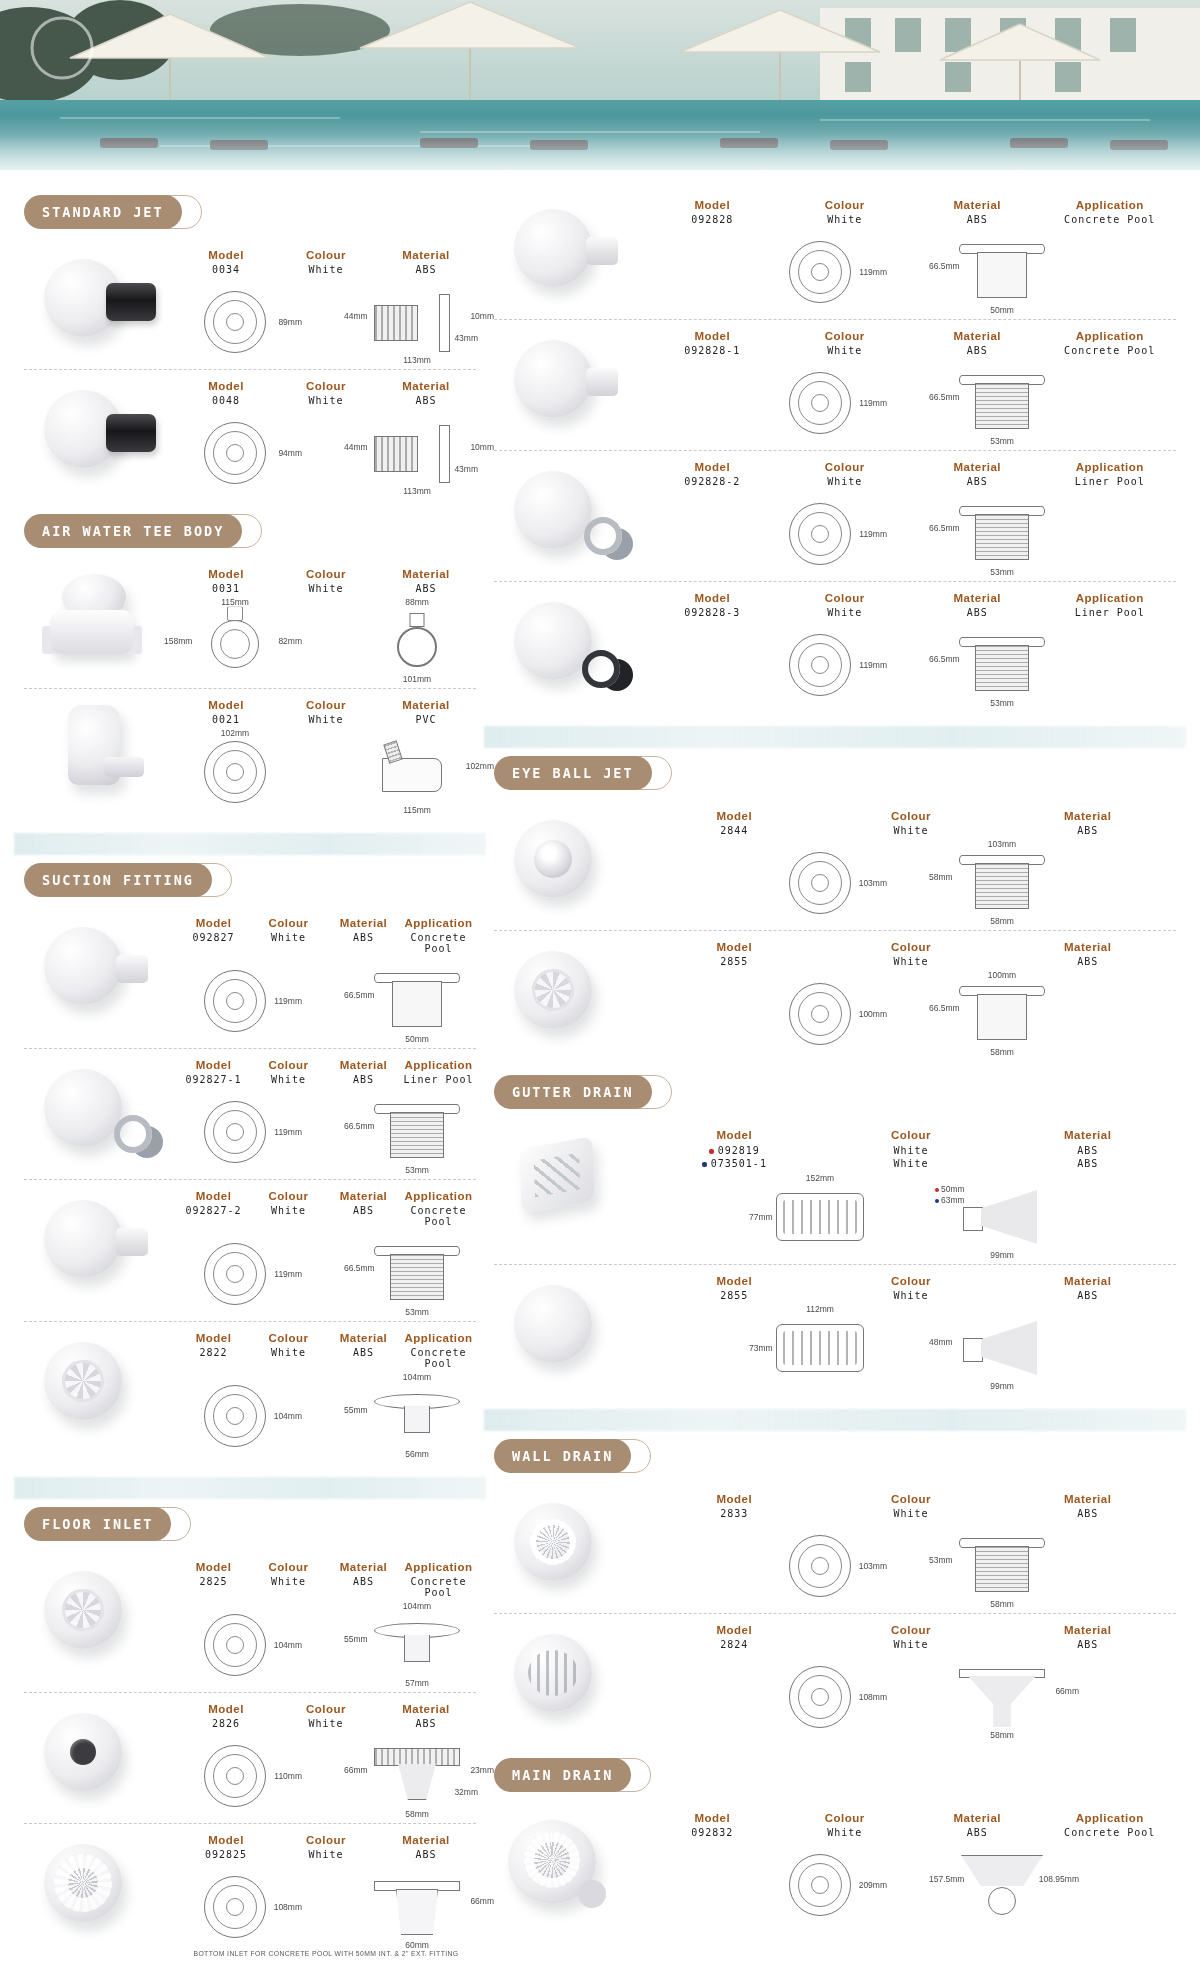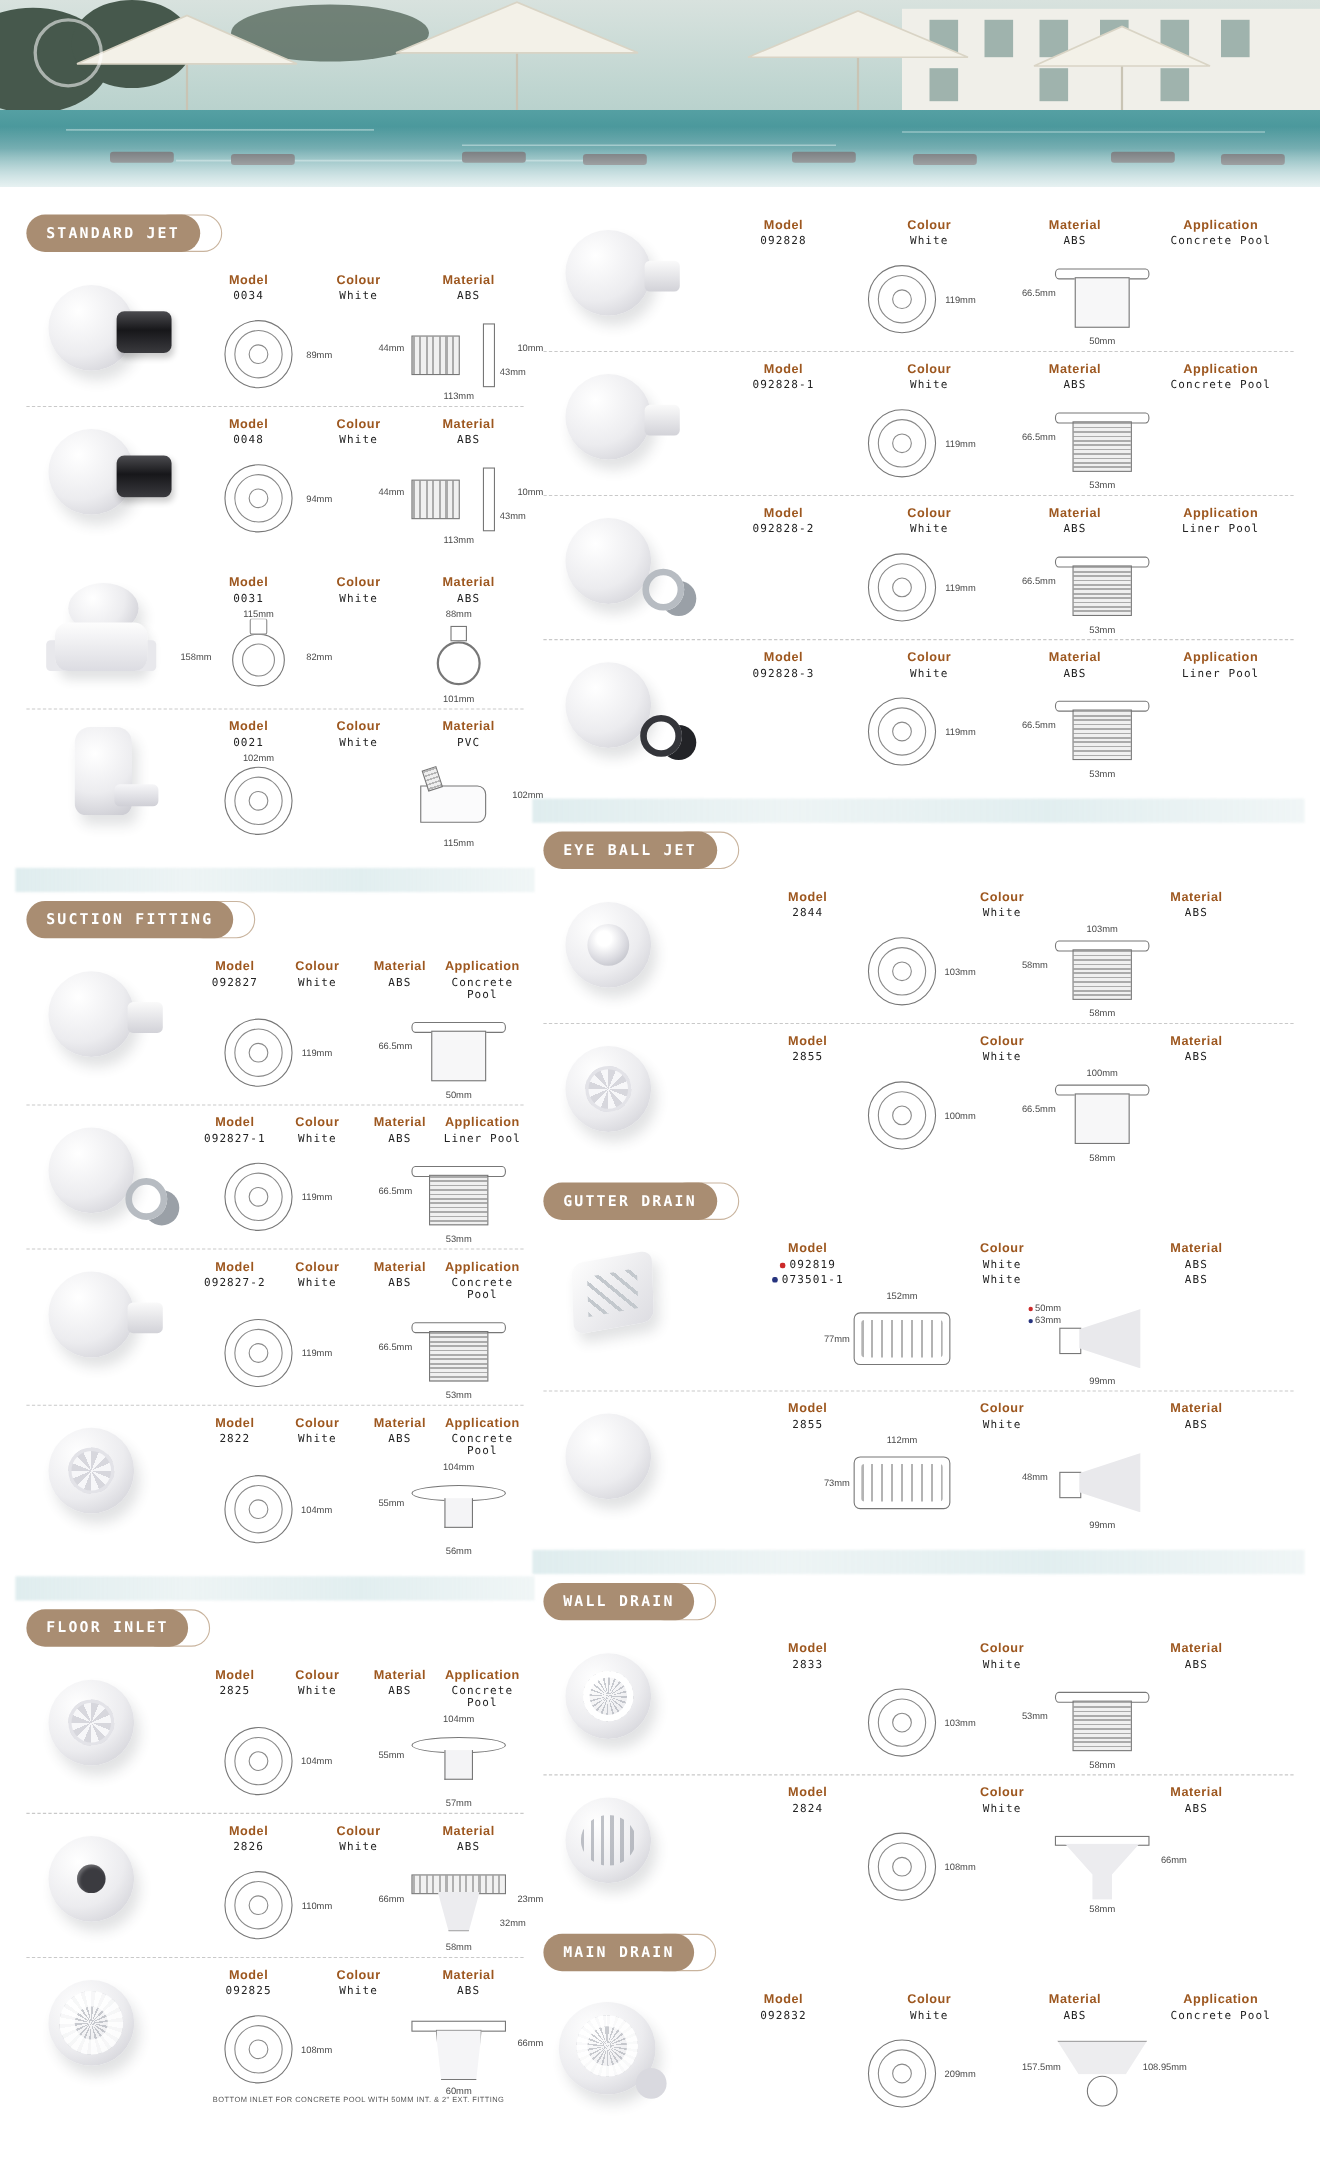--- a/index.html
+++ b/index.html
@@ -283,20 +283,24 @@
                   <span class="dim dim-side_bottom">113mm</span>
                 </div>
       </div>
 
     </div>
   </div>
 </div>
   </div>
 
   <div class="section">
+    <div class="pill">
+      <span class="pill-label">AIR WATER TEE BODY</span>
+      <span class="pill-ghost"></span>
+    </div>
     <div class="rows">
   <div class="row">
     <div class="photo-col">
       <div class="photo photo-tee"></div>
     </div>
     <div class="info-col">
       <div class="fields">
                 <div class="field">
                   <div class="flabel">Model</div>
                   <div class="fvalue">0031</div>

